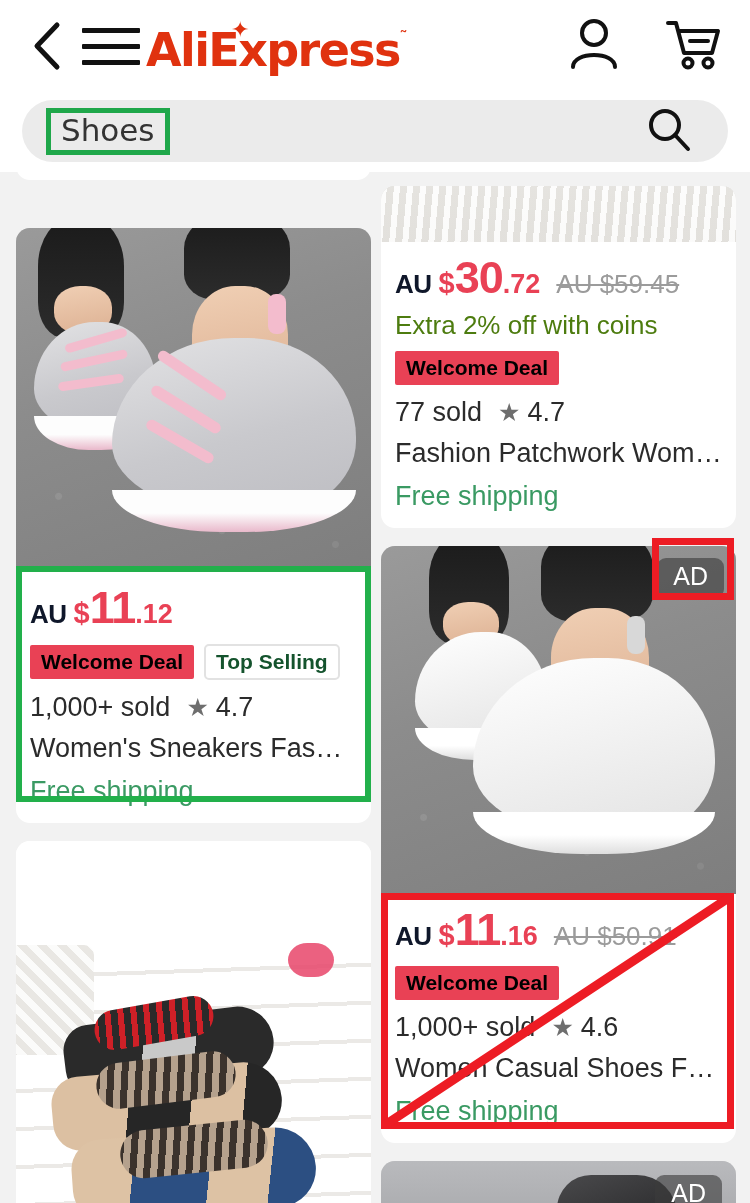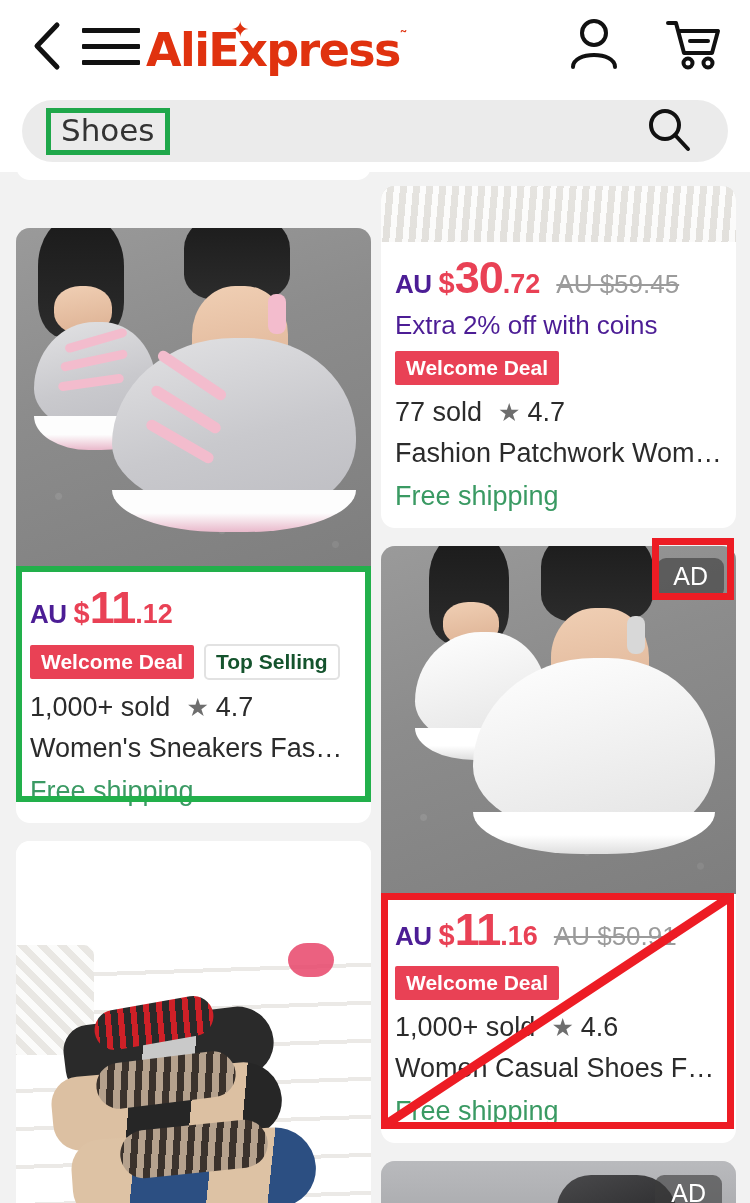--- a/index.html
+++ b/index.html
@@ -60,34 +60,34 @@
 
   .card {
     background: #fff; border-radius: 14px; overflow: hidden;
     position: relative; margin-bottom: 18px;
   }
   .card-img { position: relative; width: 100%; background: #cfcfcf; overflow: hidden; text-align: center; }
 
   .info { padding: 10px 14px 16px 14px; }
 
   .price-row { display: flex; align-items: baseline; white-space: nowrap; }
-  .cur { font-size: 26px; font-weight: 700; color: #4c1d95; letter-spacing: -0.5px; }
+  .cur { font-size: 26px; font-weight: 700; color: #0f172a; letter-spacing: -0.5px; }
   .dollar { font-size: 29px; font-weight: 700; color: #e94155; margin-left: 7px; }
   .int { font-size: 45px; font-weight: 700; color: #e94155; letter-spacing: -1px; }
   .dec { font-size: 27px; font-weight: 700; color: #e94155; }
   .old {
     font-size: 26px; color: #9b9b9b; text-decoration: line-through;
     margin-left: 16px; font-weight: 400;
   }
 
-  .coin-line { font-size: 26px; color: #4c1d95; margin-top: 6px; }
+  .coin-line { font-size: 26px; color: #4d7c0f; margin-top: 6px; }
 
   .badges { display: flex; align-items: center; gap: 10px; margin-top: 10px; }
   .badge-deal {
-    background: #e94155; color: #ffffff; font-size: 21px; font-weight: 700;
+    background: #e94155; color: #000000; font-size: 21px; font-weight: 700;
     padding: 6px 11px 7px 11px; border-radius: 2px; line-height: 1;
   }
   .badge-top {
     background: #fff; color: #14532d; font-size: 21px; font-weight: 700;
     padding: 5px 10px 6px 10px; border-radius: 5px; line-height: 1;
     border: 2px solid #e2e2e2;
   }
 
   .sold-row { display: flex; align-items: center; margin-top: 12px; font-size: 27px; color: #2b2b2b; }
   .star { color: #6e6e6e; font-size: 25px; margin: 0 7px 0 16px; }

